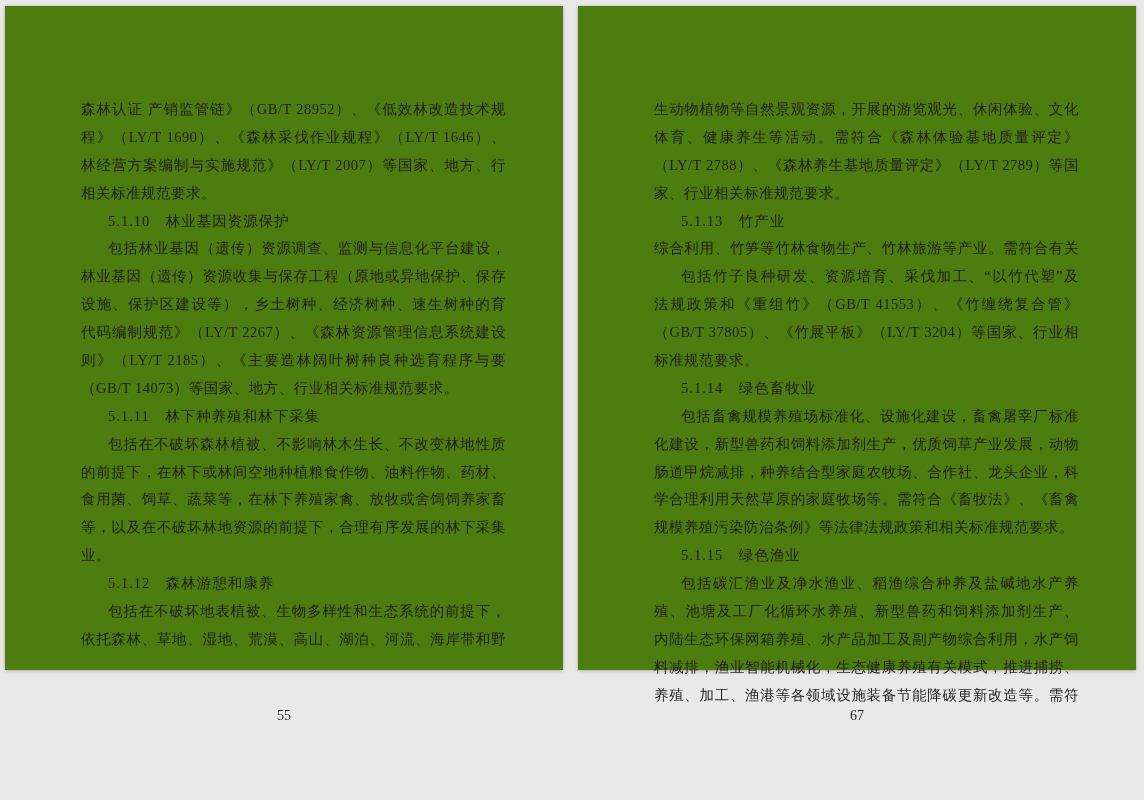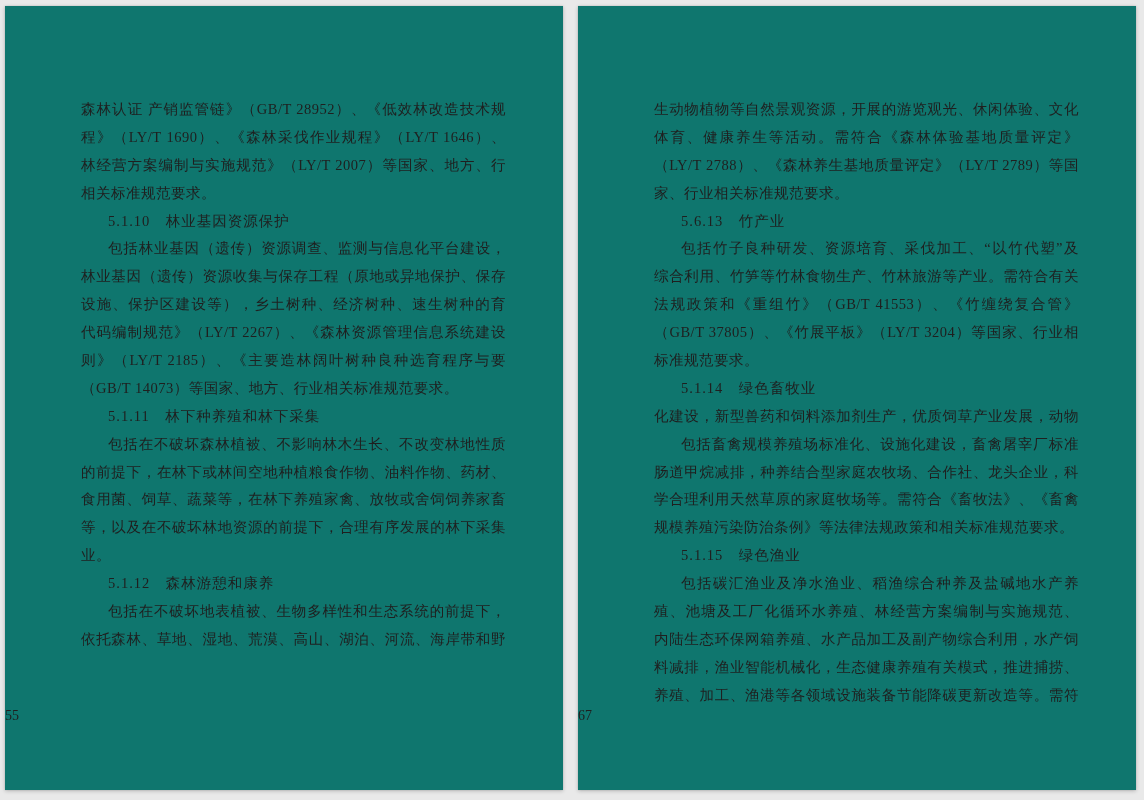--- a/index.html
+++ b/index.html
@@ -13,22 +13,22 @@
   }
   .viewer {
     position: relative;
     width: 1144px;
     height: 800px;
   }
   .page {
     position: absolute;
     top: 6px;
     width: 558px;
-    height: 784px;
-    background: #0f766e;
+    height: 664px;
+    background: #4d7c0f;
     box-shadow: 0 1px 4px rgba(0,0,0,0.22), 0 0 1px rgba(0,0,0,0.18);
   }
   .page.left  { left: 5px; }
   .page.right { left: 578px; }
   .text-block {
     position: absolute;
     top: 90px;
     left: 76px;
     width: 425px;
   }
@@ -44,21 +44,21 @@
     text-align: justify;
     text-align-last: justify;
   }
   .line.indent { text-indent: 27px; }
   .line.bold   { font-weight: normal; letter-spacing: 1px; }
   .page-number {
     position: absolute;
     top: 702px;
     left: 0;
     width: 100%;
-    text-align: left;
+    text-align: center;
     font-size: 14px;
     color: #1f1f1f;
   }
 </style>
 </head>
 <body>
 
 <div class="viewer">
 
   <div class="page left">
@@ -86,35 +86,35 @@
       </div>
     <div class="page-number">55</div>
   </div>
 
   <div class="page right">
     <div class="text-block">
         <div class="line justify">生动物植物等自然景观资源，开展的游览观光、休闲体验、文化</div>
         <div class="line justify">体育、健康养生等活动。需符合《森林体验基地质量评定》</div>
         <div class="line justify">（LY/T 2788）、《森林养生基地质量评定》（LY/T 2789）等国</div>
         <div class="line">家、行业相关标准规范要求。</div>
-        <div class="line indent bold">5.6.13　竹产业</div>
+        <div class="line indent bold">5.1.13　竹产业</div>
+        <div class="line justify">综合利用、竹笋等竹林食物生产、竹林旅游等产业。需符合有关</div>
         <div class="line justify indent">包括竹子良种研发、资源培育、采伐加工、“以竹代塑”及</div>
-        <div class="line justify">综合利用、竹笋等竹林食物生产、竹林旅游等产业。需符合有关</div>
         <div class="line justify">法规政策和《重组竹》（GB/T 41553）、《竹缠绕复合管》</div>
         <div class="line justify">（GB/T 37805）、《竹展平板》（LY/T 3204）等国家、行业相关</div>
         <div class="line">标准规范要求。</div>
         <div class="line indent bold">5.1.14　绿色畜牧业</div>
+        <div class="line justify indent">包括畜禽规模养殖场标准化、设施化建设，畜禽屠宰厂标准</div>
         <div class="line justify">化建设，新型兽药和饲料添加剂生产，优质饲草产业发展，动物</div>
-        <div class="line justify indent">包括畜禽规模养殖场标准化、设施化建设，畜禽屠宰厂标准</div>
         <div class="line justify">肠道甲烷减排，种养结合型家庭农牧场、合作社、龙头企业，科</div>
         <div class="line justify">学合理利用天然草原的家庭牧场等。需符合《畜牧法》、《畜禽</div>
         <div class="line">规模养殖污染防治条例》等法律法规政策和相关标准规范要求。</div>
         <div class="line indent bold">5.1.15　绿色渔业</div>
         <div class="line justify indent">包括碳汇渔业及净水渔业、稻渔综合种养及盐碱地水产养</div>
-        <div class="line justify">殖、池塘及工厂化循环水养殖、林经营方案编制与实施规范、</div>
+        <div class="line justify">殖、池塘及工厂化循环水养殖、新型兽药和饲料添加剂生产、</div>
         <div class="line justify">内陆生态环保网箱养殖、水产品加工及副产物综合利用，水产饲</div>
         <div class="line justify">料减排，渔业智能机械化，生态健康养殖有关模式，推进捕捞、</div>
         <div class="line justify">养殖、加工、渔港等各领域设施装备节能降碳更新改造等。需符</div>
       </div>
     <div class="page-number">67</div>
   </div>
 
 </div>
 
 </body></html>

